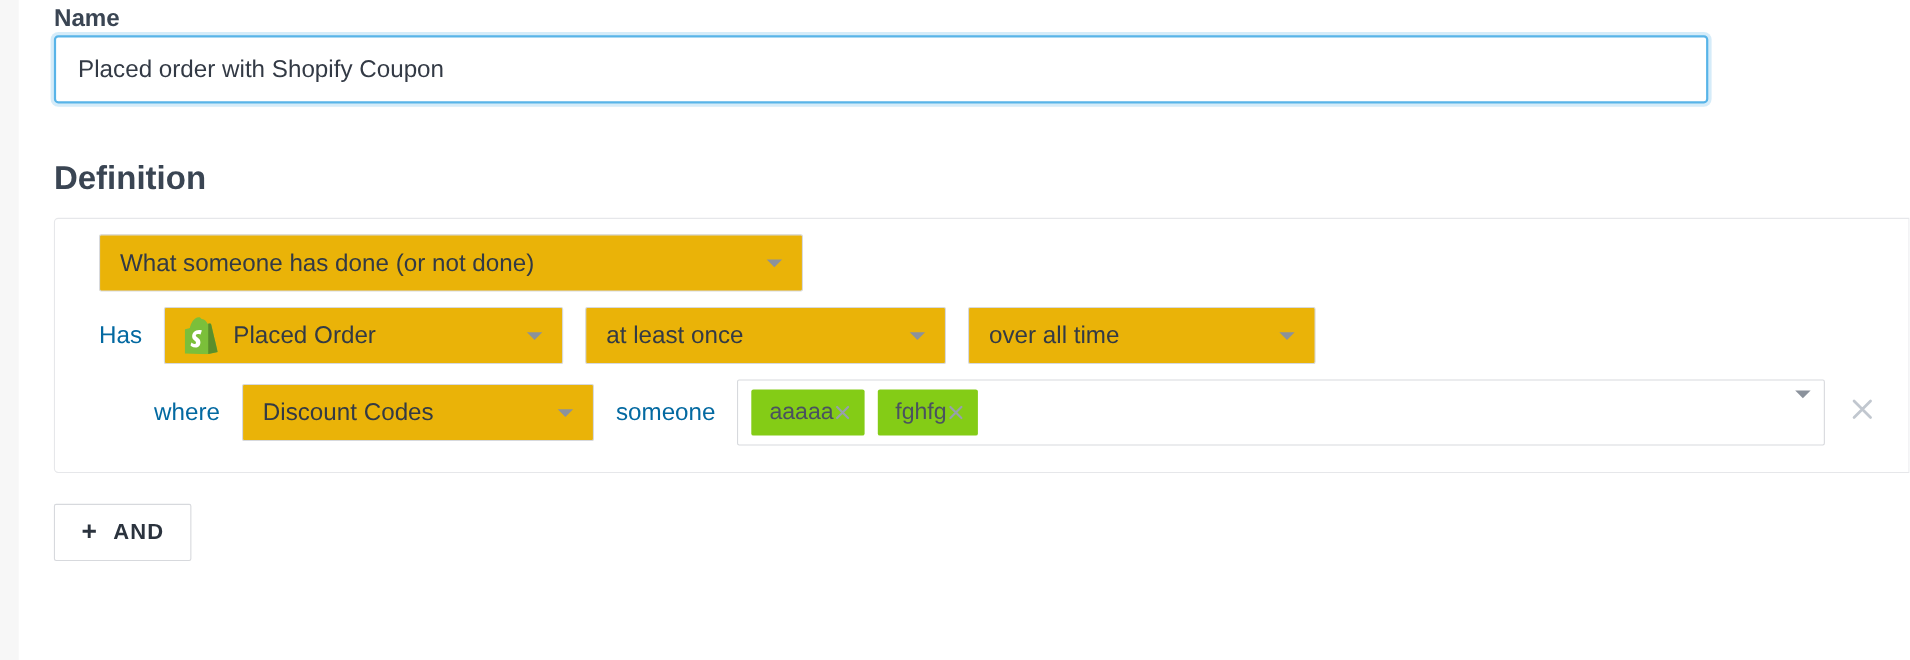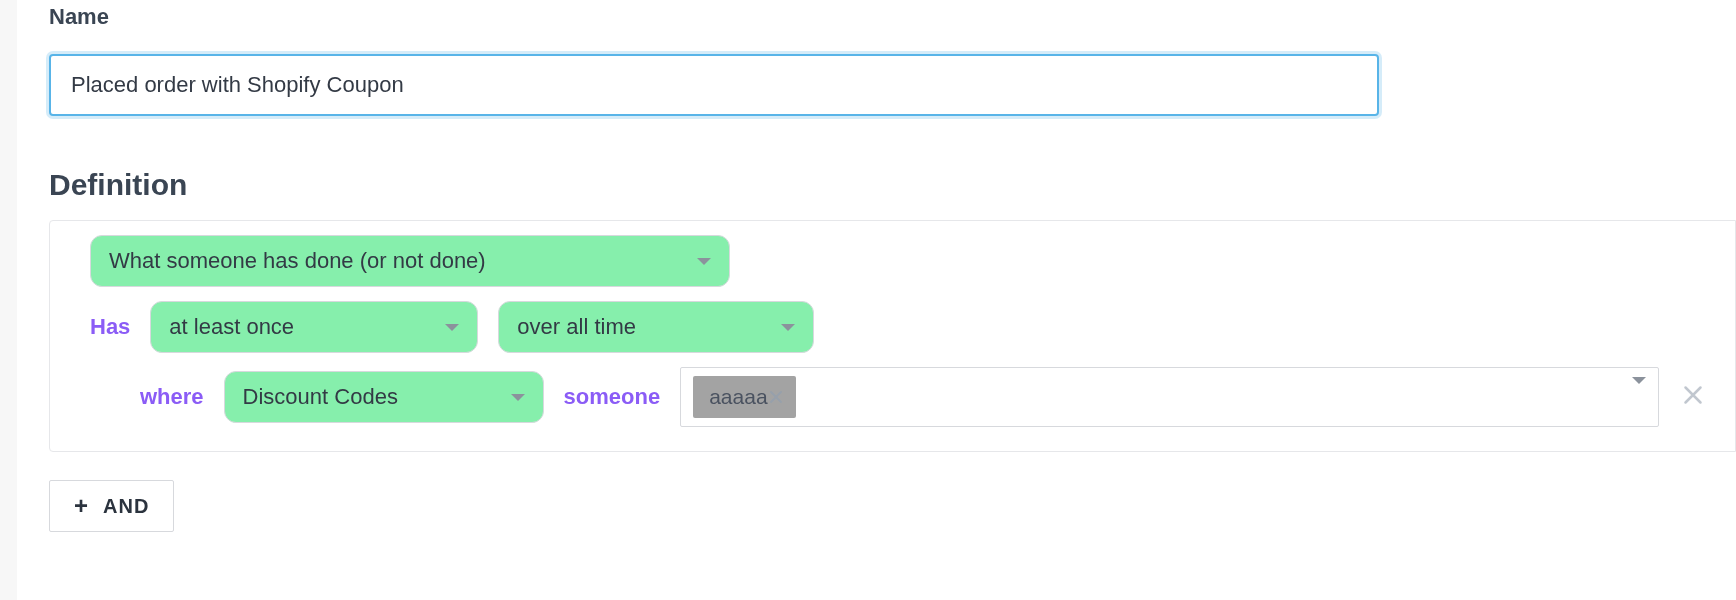--- a/index.html
+++ b/index.html
@@ -21,24 +21,24 @@
   .content {
     margin-left: 17px;
     padding: 0 0 0 32px;
     padding-top: 0;
   }
   .section-label {
     font-size: 22px;
     font-weight: 600;
     color: #3a4553;
     margin-top: 4px;
-    margin-bottom: 24px;
+    margin-bottom: 2px;
   }
   .name-input {
-    width: 1330px;
+    width: 1504px;
     height: 62px;
     border: 2px solid #58b4e8;
     border-radius: 4px;
     box-shadow: 0 0 0 3px rgba(88,180,232,0.25);
     padding: 0 20px;
     font-size: 22px;
     color: #333a45;
     outline: none;
   }
   .definition-label {
@@ -58,22 +58,22 @@
     flex-direction: column;
     gap: 14px;
   }
   .row {
     display: flex;
     align-items: center;
     gap: 20px;
   }
   .select {
     border: 1px solid #d7d9dd;
-    border-radius: 12px;
-    background: #86efac;
+    border-radius: 2px;
+    background: #eab308;
     height: 52px;
     display: flex;
     align-items: center;
     justify-content: space-between;
     padding: 0 18px;
     font-size: 22px;
     color: #333a45;
     cursor: pointer;
     white-space: nowrap;
   }
@@ -81,41 +81,41 @@
   .caret {
     width: 0; height: 0;
     border-left: 7px solid transparent;
     border-right: 7px solid transparent;
     border-top: 7px solid #8b929c;
     flex-shrink: 0;
     margin-left: 20px;
   }
   .static-text {
     font-size: 22px;
-    font-weight: 700;
-    color: #8b5cf6;
+    font-weight: 400;
+    color: #0369a1;
   }
   .shopify-icon {
     width: 30px; height: 34px;
     position: relative;
   }
   .shopify-icon svg { width:100%; height:100%; display:block; }
   .tags-input {
     flex: 1;
     min-height: 60px;
     border: 1px solid #d7d9dd;
     border-radius: 2px;
     display: flex;
     align-items: center;
     padding: 0 12px;
     gap: 12px;
     cursor: text;
   }
   .tag {
-    background: #a3a3a3;
+    background: #84cc16;
     border-radius: 2px;
     height: 42px;
     display: flex;
     align-items: center;
     padding: 0 12px 0 16px;
     font-size: 21px;
     color: #4a5260;
   }
   .tag .x {
     color: #97a0ab;
@@ -177,20 +177,33 @@
     <div class="row">
       <div class="select" style="width:640px;">
         <span class="label">What someone has done (or not done)</span>
         <span class="caret"></span>
       </div>
     </div>
 
     <div class="row">
       <span class="static-text">Has</span>
 
+      <div class="select" style="width:363px;">
+        <span class="label">
+          <span class="shopify-icon">
+            <svg viewBox="0 0 30 34">
+              <path fill="#7bbf3a" d="M24 7c-.1-.6-.6-.9-1-.9-.4 0-1.2 0-2.3.3C19.6 4 18 2 15.5 2c-.1 0-.2 0-.3 0C14.6.8 13.7.3 12.9.3 7.7.3 5.3 6.8 4.6 10.1c-2 .6-3.4 1.1-3.6 1.1C.1 11.5 0 11.6 0 12.5c-.1.7 0 20.9 0 20.9L20.3 34l9.7-2.1S24.1 7.6 24 7z"></path>
+              <path fill="#5a8e2b" d="M20.3 34l9.7-2.1S24.1 7.6 24 7c-.1-.6-.6-.9-1-.9-.3 0-.9 0-1.7.2V34h-1z"></path>
+              <path fill="#ffffff" d="M15.5 12.5l-1.2 3.6s-1-.5-2.3-.5c-1.9 0-2 1.2-2 1.5 0 1.6 4.2 2.2 4.2 6 0 3-1.9 4.9-4.4 4.9-3.1 0-4.6-1.9-4.6-1.9l.8-2.7s1.6 1.4 2.9 1.4c.9 0 1.3-.7 1.3-1.2 0-2.1-3.5-2.2-3.5-5.7 0-2.9 2.1-5.8 6.4-5.8 1.6 0 2.4.4 2.4.4z"></path>
+            </svg>
+          </span>
+          <span>Placed Order</span>
+        </span>
+        <span class="caret"></span>
+      </div>
 
       <div class="select" style="width:328px;">
         <span class="label">at least once</span>
         <span class="caret"></span>
       </div>
 
       <div class="select" style="width:316px;">
         <span class="label">over all time</span>
         <span class="caret"></span>
       </div>
@@ -208,20 +221,28 @@
 
       <div class="tags-input">
         <div class="tag">
           <span>aaaaa</span>
           <span class="x">
             <svg viewBox="0 0 14 14" width="14" height="14">
                 <path stroke="#97a0ab" stroke-width="2" stroke-linecap="round" d="M2 2 L12 12 M12 2 L2 12"></path>
               </svg>
           </span>
         </div>
+        <div class="tag">
+          <span>fghfg</span>
+          <span class="x">
+            <svg viewBox="0 0 14 14" width="14" height="14">
+                <path stroke="#97a0ab" stroke-width="2" stroke-linecap="round" d="M2 2 L12 12 M12 2 L2 12"></path>
+              </svg>
+          </span>
+        </div>
         <span class="tags-caret-slot"><span class="caret"></span></span>
       </div>
 
       <span class="remove-condition">
         <svg viewBox="0 0 16 16" width="20" height="20">
             <path stroke="#c1c7cf" stroke-width="2" stroke-linecap="round" d="M2 2 L14 14 M14 2 L2 14"></path>
           </svg>
       </span>
     </div>
 

